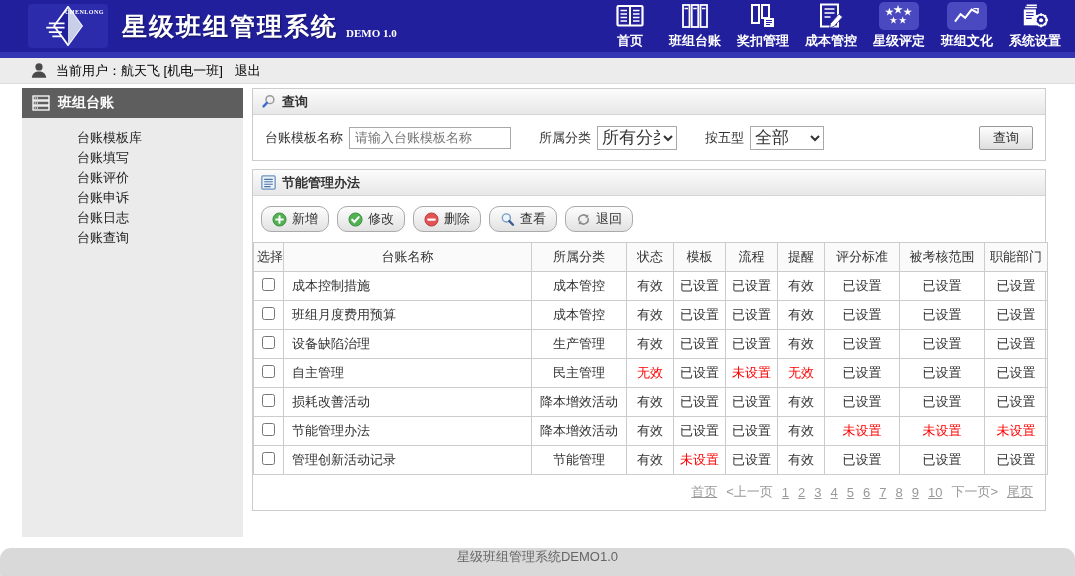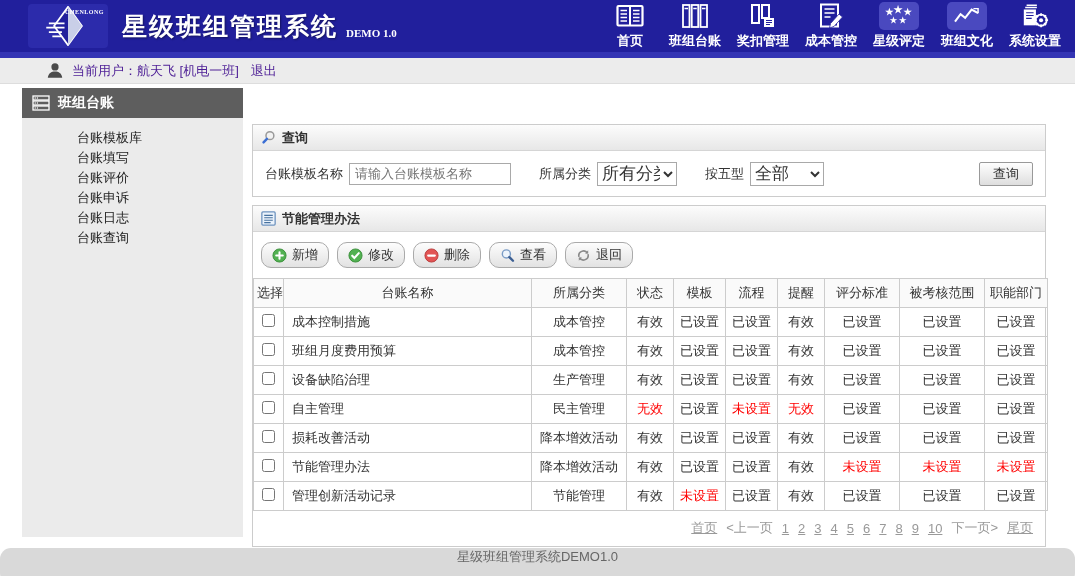--- a/index.html
+++ b/index.html
@@ -17,35 +17,35 @@
   .brand-version { color:#fff; font-size:11px; font-weight:bold; margin-left:8px; margin-top:14px; }
 
   .topnav { margin-left:auto; display:flex; align-items:flex-end; gap:16px; padding-right:14px; }
   .nav-item { display:flex; flex-direction:column; align-items:center; gap:2px; color:#fff; font-size:13px; font-weight:bold; cursor:pointer; min-width:46px; white-space:nowrap; }
   .nav-icon { height:28px; display:flex; align-items:center; justify-content:center; }
   .nav-icon svg { width:28px; height:26px; display:block; }
   .nav-icon.boxed { background:#4a49bf; border-radius:5px; width:40px; height:28px; }
   .nav-icon.boxed svg { width:34px; height:24px; }
 
   
-  .userbar { position:absolute; left:0; top:58px; width:1075px; height:26px; background:#ececec; border-bottom:1px solid #ddd; display:flex; align-items:center; font-size:13px; color:#4c1d95;padding-left:16px; }
+  .userbar { position:absolute; left:0; top:58px; width:1075px; height:26px; background:#ececec; border-bottom:1px solid #ddd; display:flex; align-items:center; font-size:13px; color:#000000; }
   .user-icon { margin-left:30px; margin-right:8px; display:flex; }
   .user-icon svg { width:18px; height:17px; }
   .logout { margin-left:12px; cursor:pointer; }
 
   
   .sidebar { position:absolute; left:22px; top:88px; width:221px; height:449px; background:#ebebeb; }
   .sidebar-header { height:30px; background:#5e5e5e; color:#fff; font-weight:bold; font-size:14px; display:flex; align-items:center; gap:8px; padding-left:10px; }
   .sidebar-header svg { width:18px; height:16px; }
   .sidebar-list { list-style:none; margin:10px 0 0 0; padding:0; }
   .sidebar-list li { padding:3px 5px 3px 55px; font-size:13px; color:#222; cursor:pointer; line-height:14px; }
 
   
   .main { position:absolute; left:252px; top:88px; width:794px; }
-  .panel { border:1px solid #ccc; background:#fff;margin-top:36px; }
+  .panel { border:1px solid #ccc; background:#fff; }
   .panel-header { height:26px; background:linear-gradient(#fcfcfc,#e7e7e7); border-bottom:1px solid #d5d5d5; display:flex; align-items:center; gap:6px; padding-left:8px; font-size:13px; font-weight:bold; color:#333; }
   .panel-header svg { width:15px; height:15px; }
   .query-body { height:45px; display:flex; align-items:center; font-size:13px; color:#333; padding:0 12px; }
   .f-label { margin-right:6px; white-space:nowrap; }
   input.text { width:162px; height:22px; border:1px solid #a9a9a9; padding:0 5px; font-size:13px; color:#333; font-family:inherit; }
   input.text::placeholder { color:#757575; }
   .sp { width:28px; flex:none; }
   select { height:24px; font-size:17px; border:1px solid #a9a9a9; background:#fff; font-family:inherit; color:#333; }
   .sel-cat { width:80px; } .sel-type { width:74px; }
   .btn { height:24px; padding:0 13px; font-size:13px; color:#333; background:linear-gradient(#fefefe,#dedede); border:1px solid #999; border-radius:2px; cursor:pointer; font-family:inherit; }

